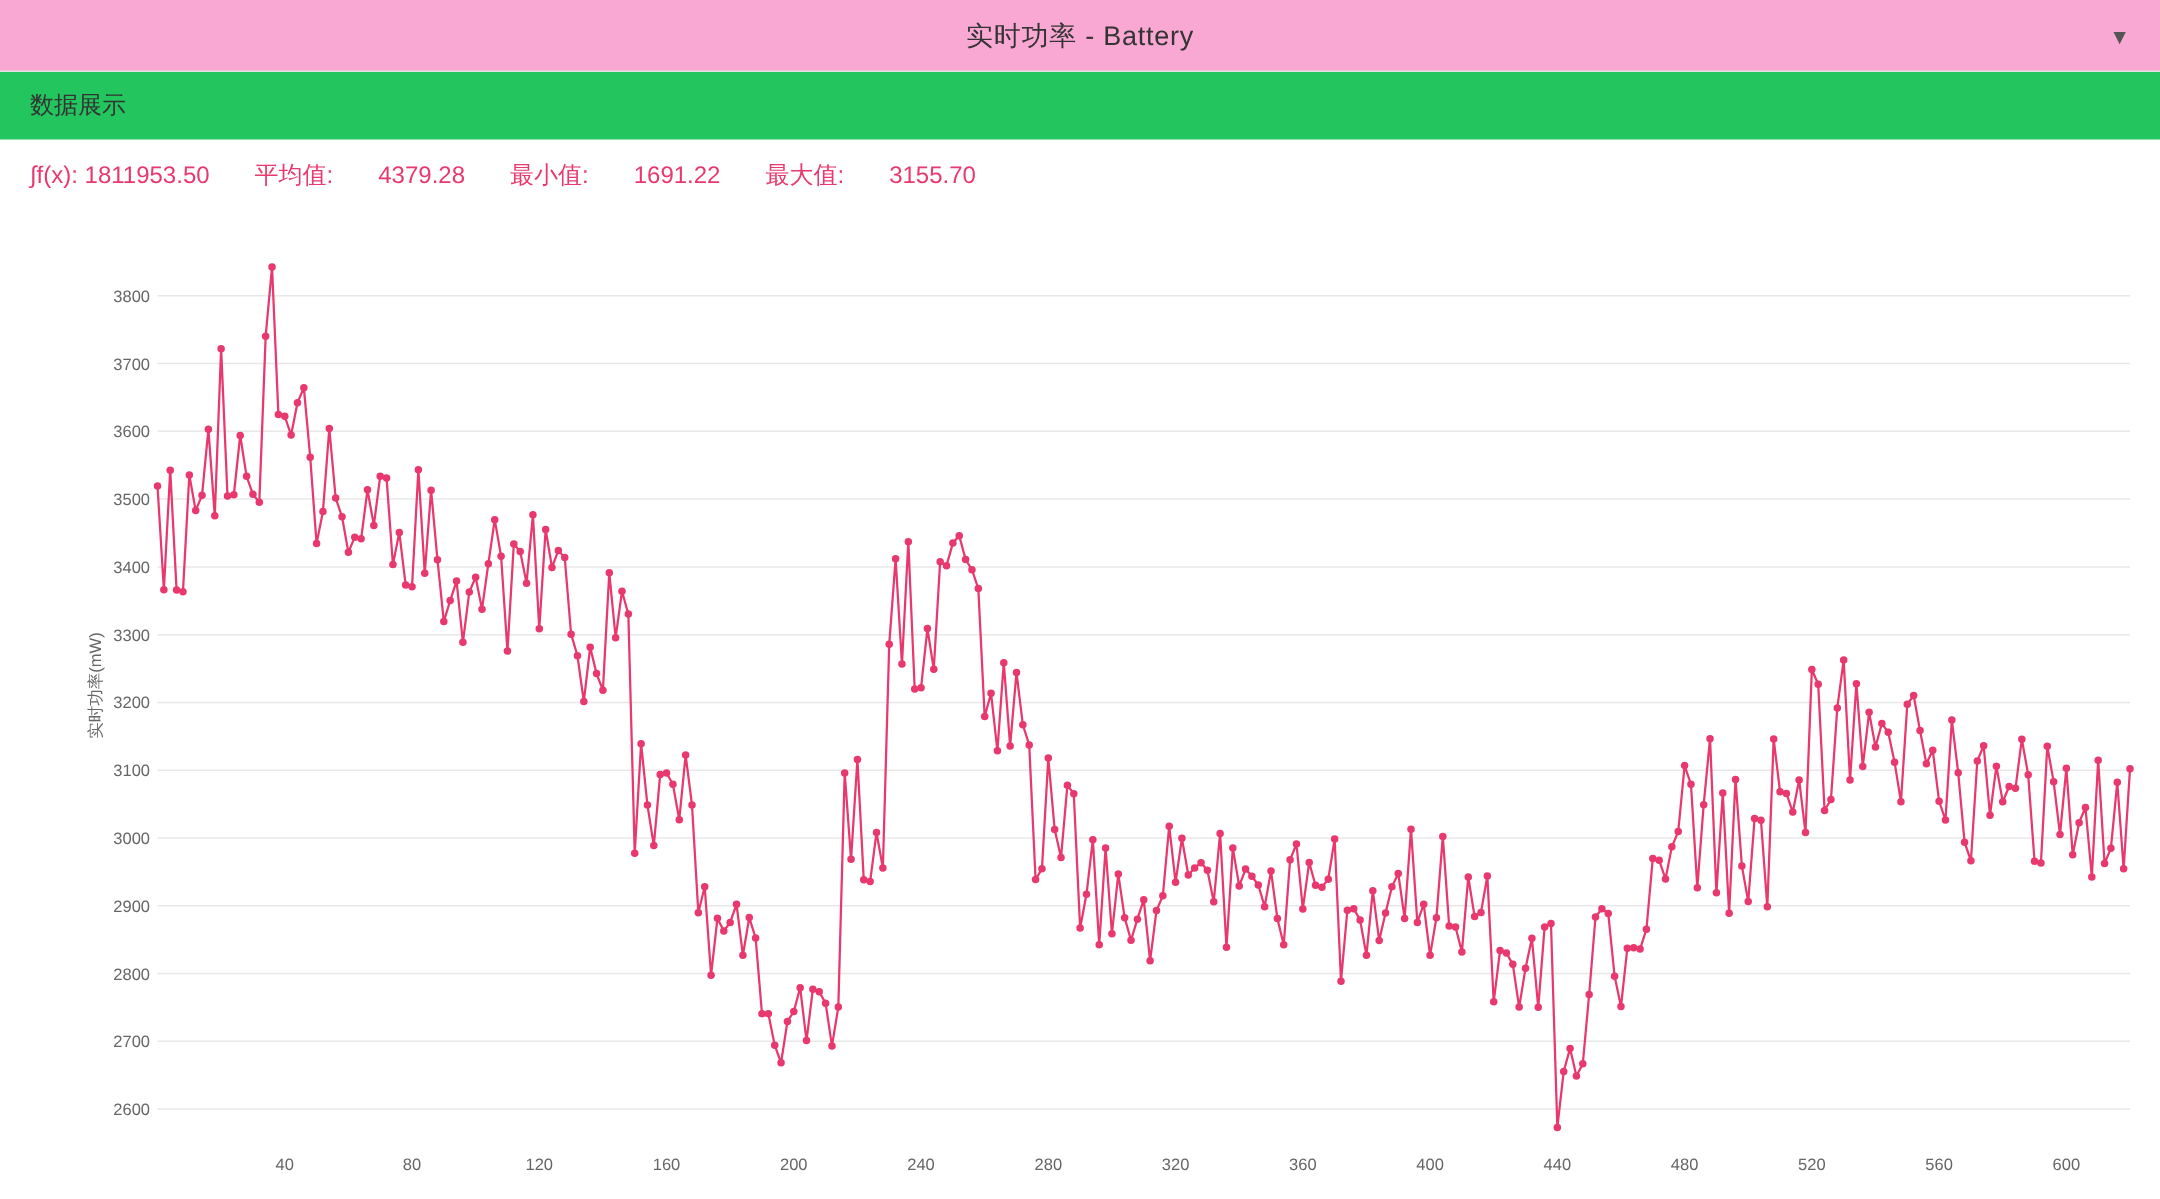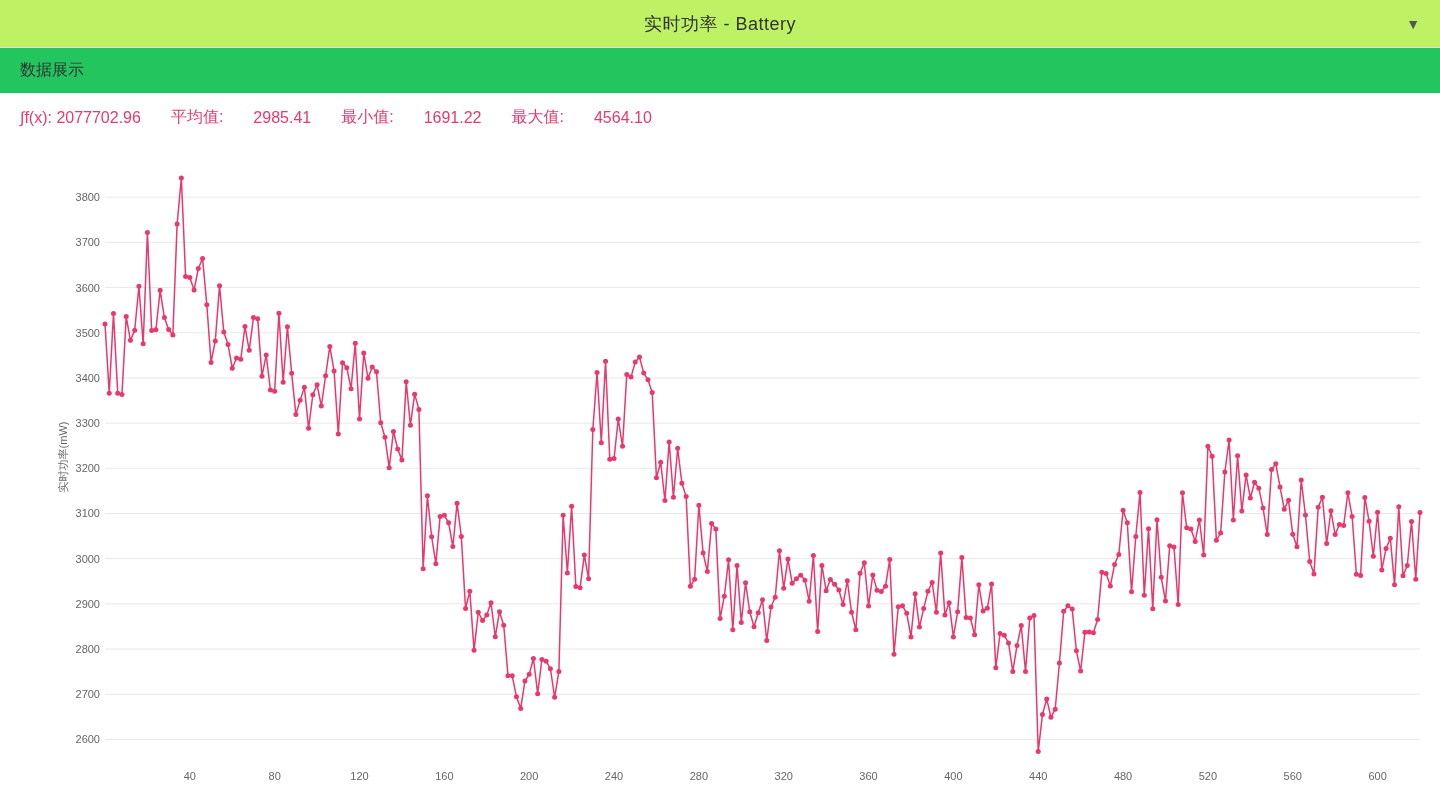--- a/index.html
+++ b/index.html
@@ -11,21 +11,21 @@
       overflow: hidden;
     }
 
     .header {
       display: flex;
       align-items: center;
       justify-content: center;
       height: 48px;
       border-bottom: 1px solid #e0e0e0;
       position: relative;
-      background: #bef264;
+      background: #f9a8d4;
     }
 
     .header-title {
       font-size: 18px;
       color: #333;
       font-weight: 400;
       letter-spacing: 0.5px;
     }
 
     .header-dropdown {
@@ -92,27 +92,27 @@
 <div class="header">
   <span class="header-title">实时功率  -  Battery</span>
   <span class="header-dropdown">▼</span>
 </div>
 
 <div class="section-bar">
   <span>数据展示</span>
 </div>
 
 <div class="stats-row">
-  <span>∫f(x):  2077702.96</span>
+  <span>∫f(x):  1811953.50</span>
   <span>平均值:</span>
-  <span>2985.41</span>
+  <span>4379.28</span>
   <span>最小值:</span>
   <span>1691.22</span>
   <span>最大值:</span>
-  <span>4564.10</span>
+  <span>3155.70</span>
 </div>
 
 <div class="chart-area">
   <svg class="chart-svg" id="mainChart" viewBox="0 0 1375 625" width="1375" height="625">
       <line x1="50" x2="1365" y1="597.4074074074074" y2="597.4074074074074" class="grid-line"></line>
       <text x="45" y="601.4074074074074" text-anchor="end" class="axis-text">2600</text>
       <line x1="50" x2="1365" y1="552.2222222222222" y2="552.2222222222222" class="grid-line"></line>
       <text x="45" y="556.2222222222222" text-anchor="end" class="axis-text">2700</text>
       <line x1="50" x2="1365" y1="507.03703703703707" y2="507.03703703703707" class="grid-line"></line>
       <text x="45" y="511.03703703703707" text-anchor="end" class="axis-text">2800</text>

